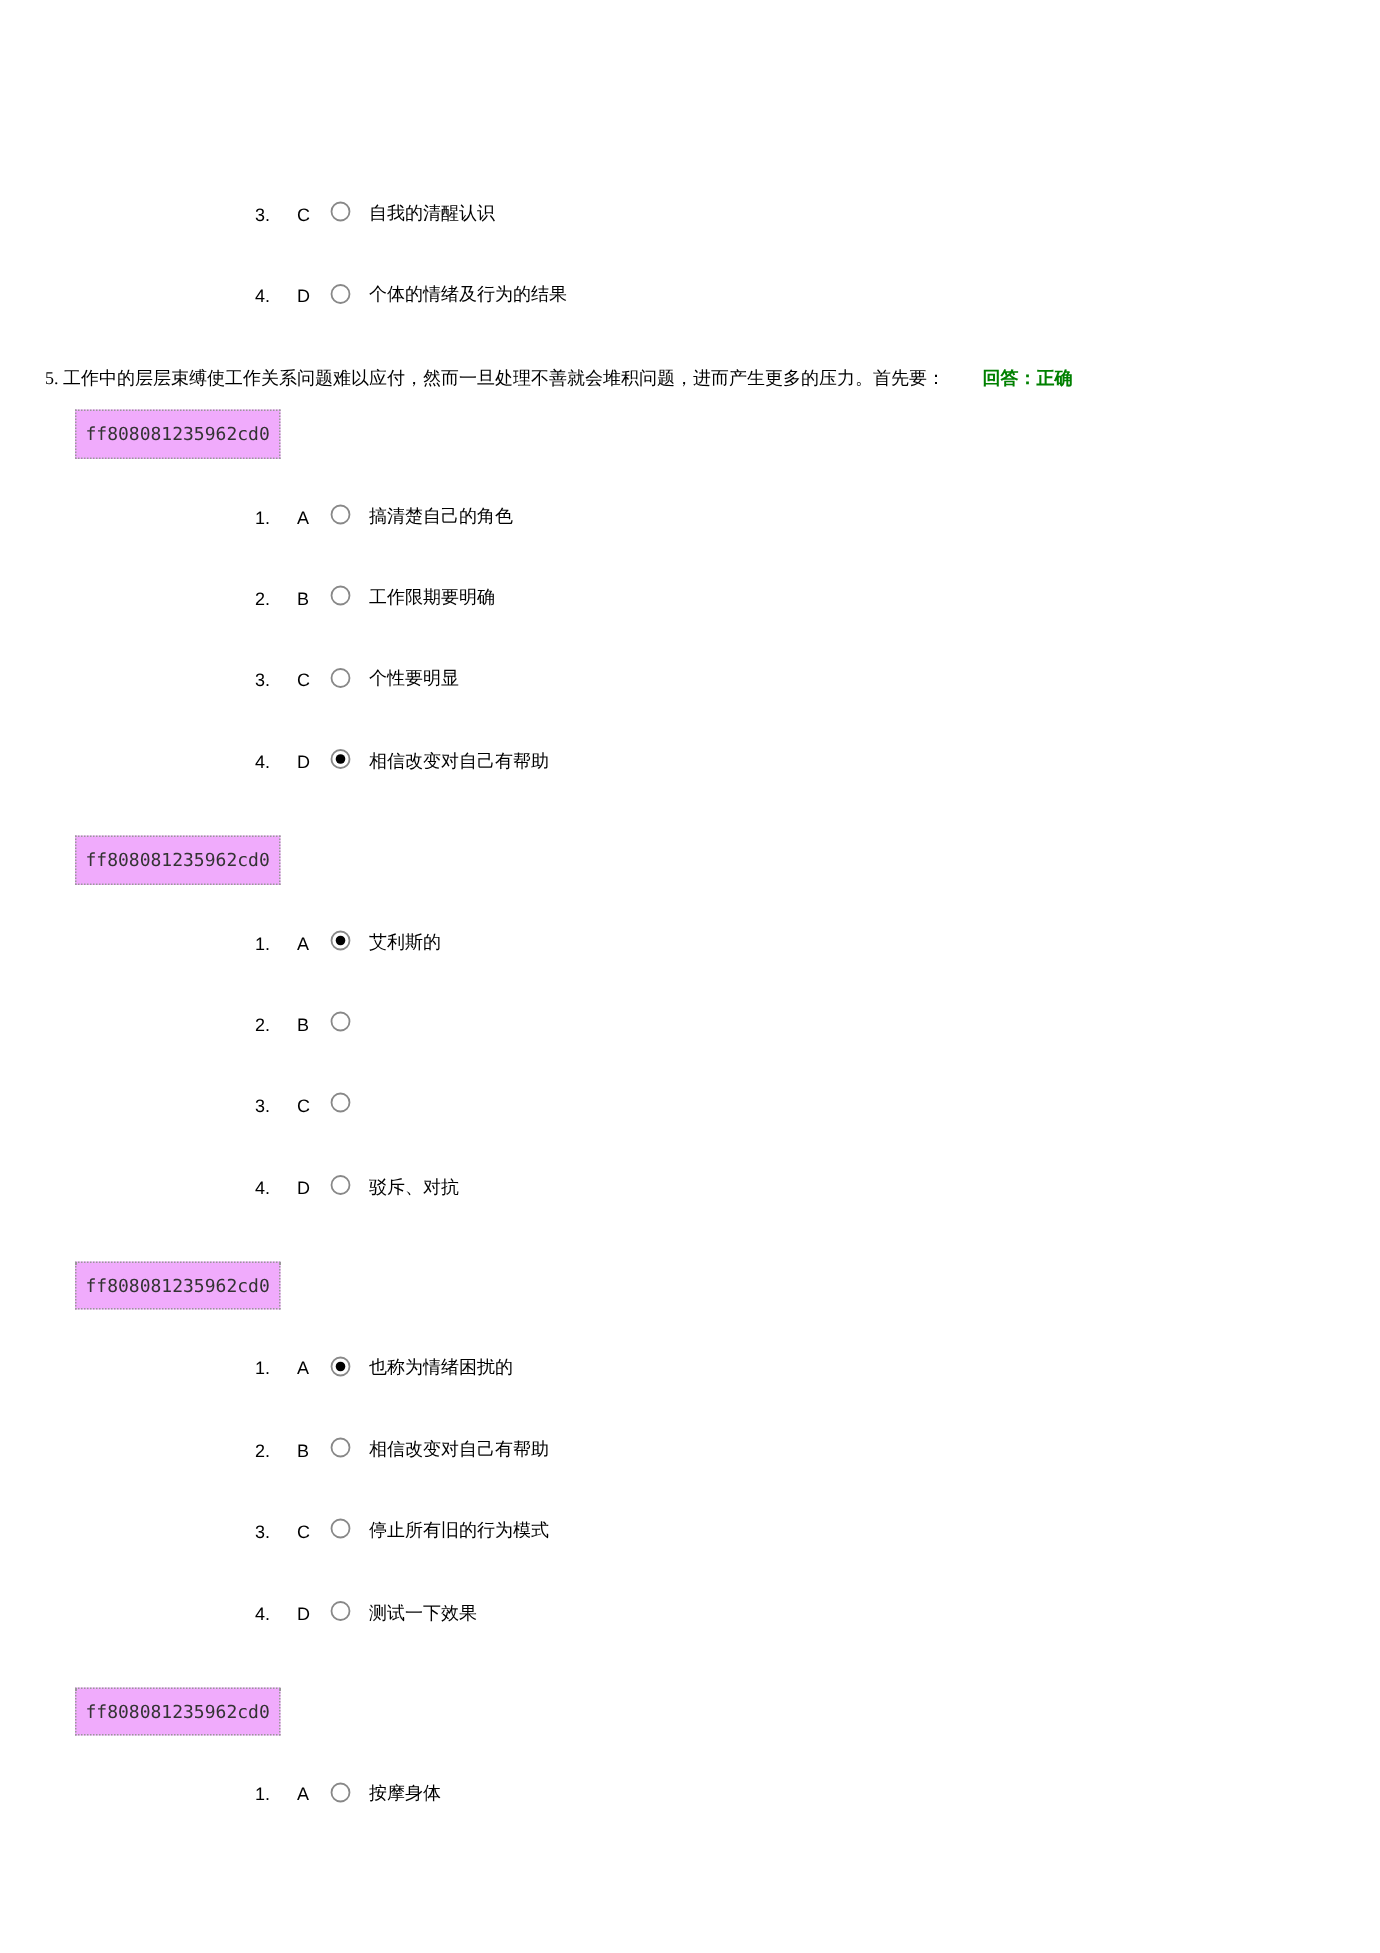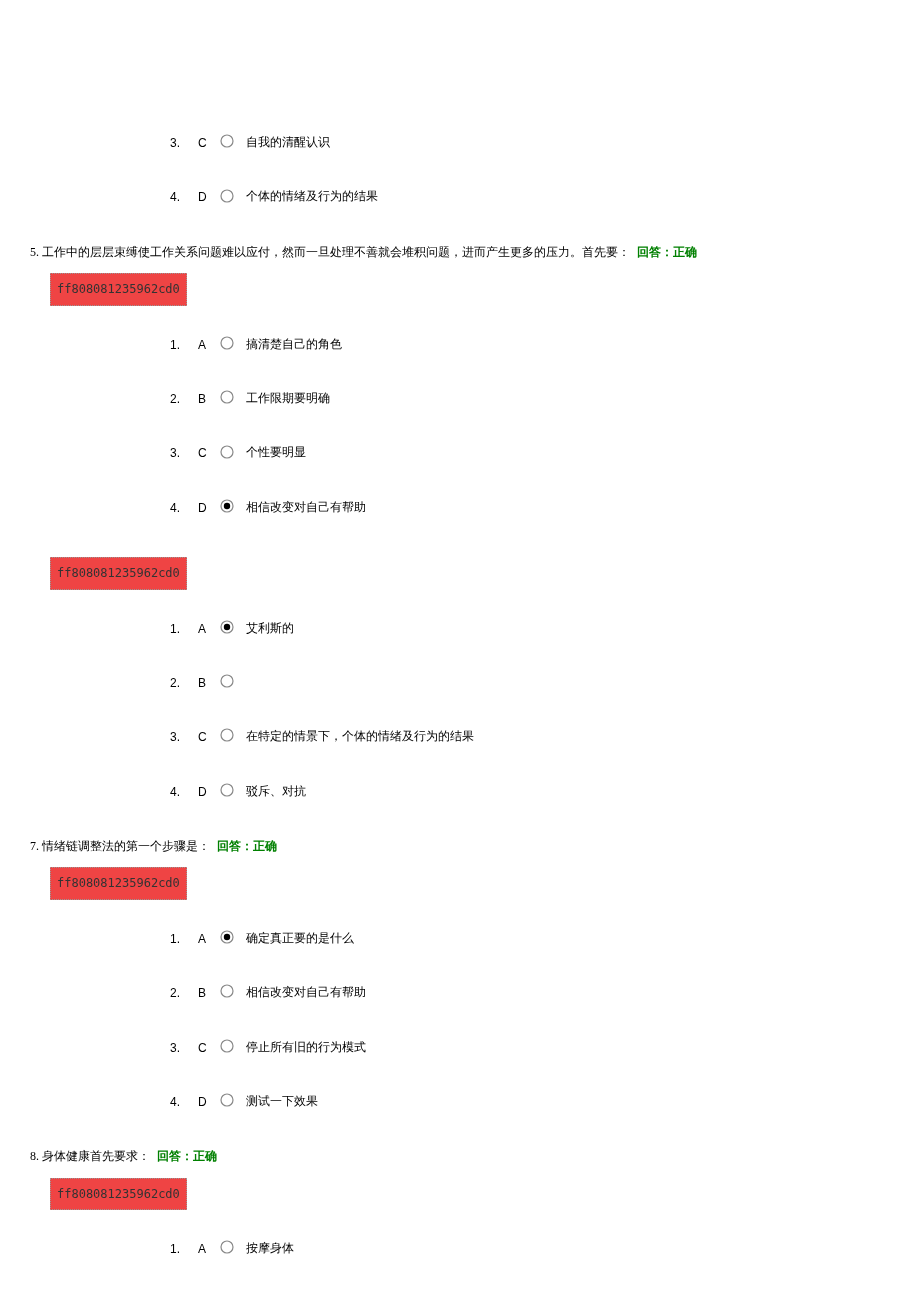--- a/index.html
+++ b/index.html
@@ -24,31 +24,31 @@
   .question-block {
     margin-bottom: 10px;
   }
   .q-text {
     margin-left: 10px;
     line-height: 2.2;
   }
   .correct {
     color: #008000;
     font-weight: bold;
-    margin-left: 4px;
+    margin-left: 22px;
   }
   .code-box {
     display: inline-block;
     border: 1px dotted #999;
     padding: 2px 6px;
     margin: 8px 0 8px 30px;
     font-family: monospace;
     font-size: 12px;
     color: #333;
-    background: #ef4444;
+    background: #f0abfc;
   }
   .options {
     margin-left: 150px;
     margin-top: 18px;
     margin-bottom: 18px;
   }
   .opt {
     display: flex;
     align-items: center;
     margin-bottom: 28px;
@@ -186,53 +186,47 @@
           </span>
       </div>
       <div class="opt">
         <span class="num">3.</span>
         <span class="letter">C</span>
         <span class="radio-wrap">
             <svg viewBox="0 0 14 14">
               <circle cx="7" cy="7" r="6" fill="#fff" stroke="#888" stroke-width="1.2"></circle>
             </svg>
           </span>
-        <span class="txt">在特定的情景下，个体的情绪及行为的结果</span>
       </div>
       <div class="opt">
         <span class="num">4.</span>
         <span class="letter">D</span>
         <span class="radio-wrap">
             <svg viewBox="0 0 14 14">
               <circle cx="7" cy="7" r="6" fill="#fff" stroke="#888" stroke-width="1.2"></circle>
             </svg>
           </span>
         <span class="txt">驳斥、对抗</span>
       </div>
     </div>
   </div>
 
   <div class="question-block">
-    <div class="q-text">
-      <span>7.</span>
-      <span>情绪链调整法的第一个步骤是：</span>
-      <span class="correct">回答：正确</span>
-    </div>
     <div class="code-box">ff808081235962cd0</div>
     <div class="options">
       <div class="opt">
         <span class="num">1.</span>
         <span class="letter">A</span>
         <span class="radio-wrap">
             <svg viewBox="0 0 14 14">
               <circle cx="7" cy="7" r="6" fill="#fff" stroke="#888" stroke-width="1.2"></circle>
               <circle cx="7" cy="7" r="3.2" fill="#000"></circle>
             </svg>
           </span>
-        <span class="txt">确定真正要的是什么</span>
+        <span class="txt">也称为情绪困扰的</span>
       </div>
       <div class="opt">
         <span class="num">2.</span>
         <span class="letter">B</span>
         <span class="radio-wrap">
             <svg viewBox="0 0 14 14">
               <circle cx="7" cy="7" r="6" fill="#fff" stroke="#888" stroke-width="1.2"></circle>
             </svg>
           </span>
         <span class="txt">相信改变对自己有帮助</span>
@@ -254,25 +248,20 @@
             <svg viewBox="0 0 14 14">
               <circle cx="7" cy="7" r="6" fill="#fff" stroke="#888" stroke-width="1.2"></circle>
             </svg>
           </span>
         <span class="txt">测试一下效果</span>
       </div>
     </div>
   </div>
 
   <div class="question-block">
-    <div class="q-text">
-      <span>8.</span>
-      <span>身体健康首先要求：</span>
-      <span class="correct">回答：正确</span>
-    </div>
     <div class="code-box">ff808081235962cd0</div>
     <div class="options">
       <div class="opt">
         <span class="num">1.</span>
         <span class="letter">A</span>
         <span class="radio-wrap">
             <svg viewBox="0 0 14 14">
               <circle cx="7" cy="7" r="6" fill="#fff" stroke="#888" stroke-width="1.2"></circle>
             </svg>
           </span>

